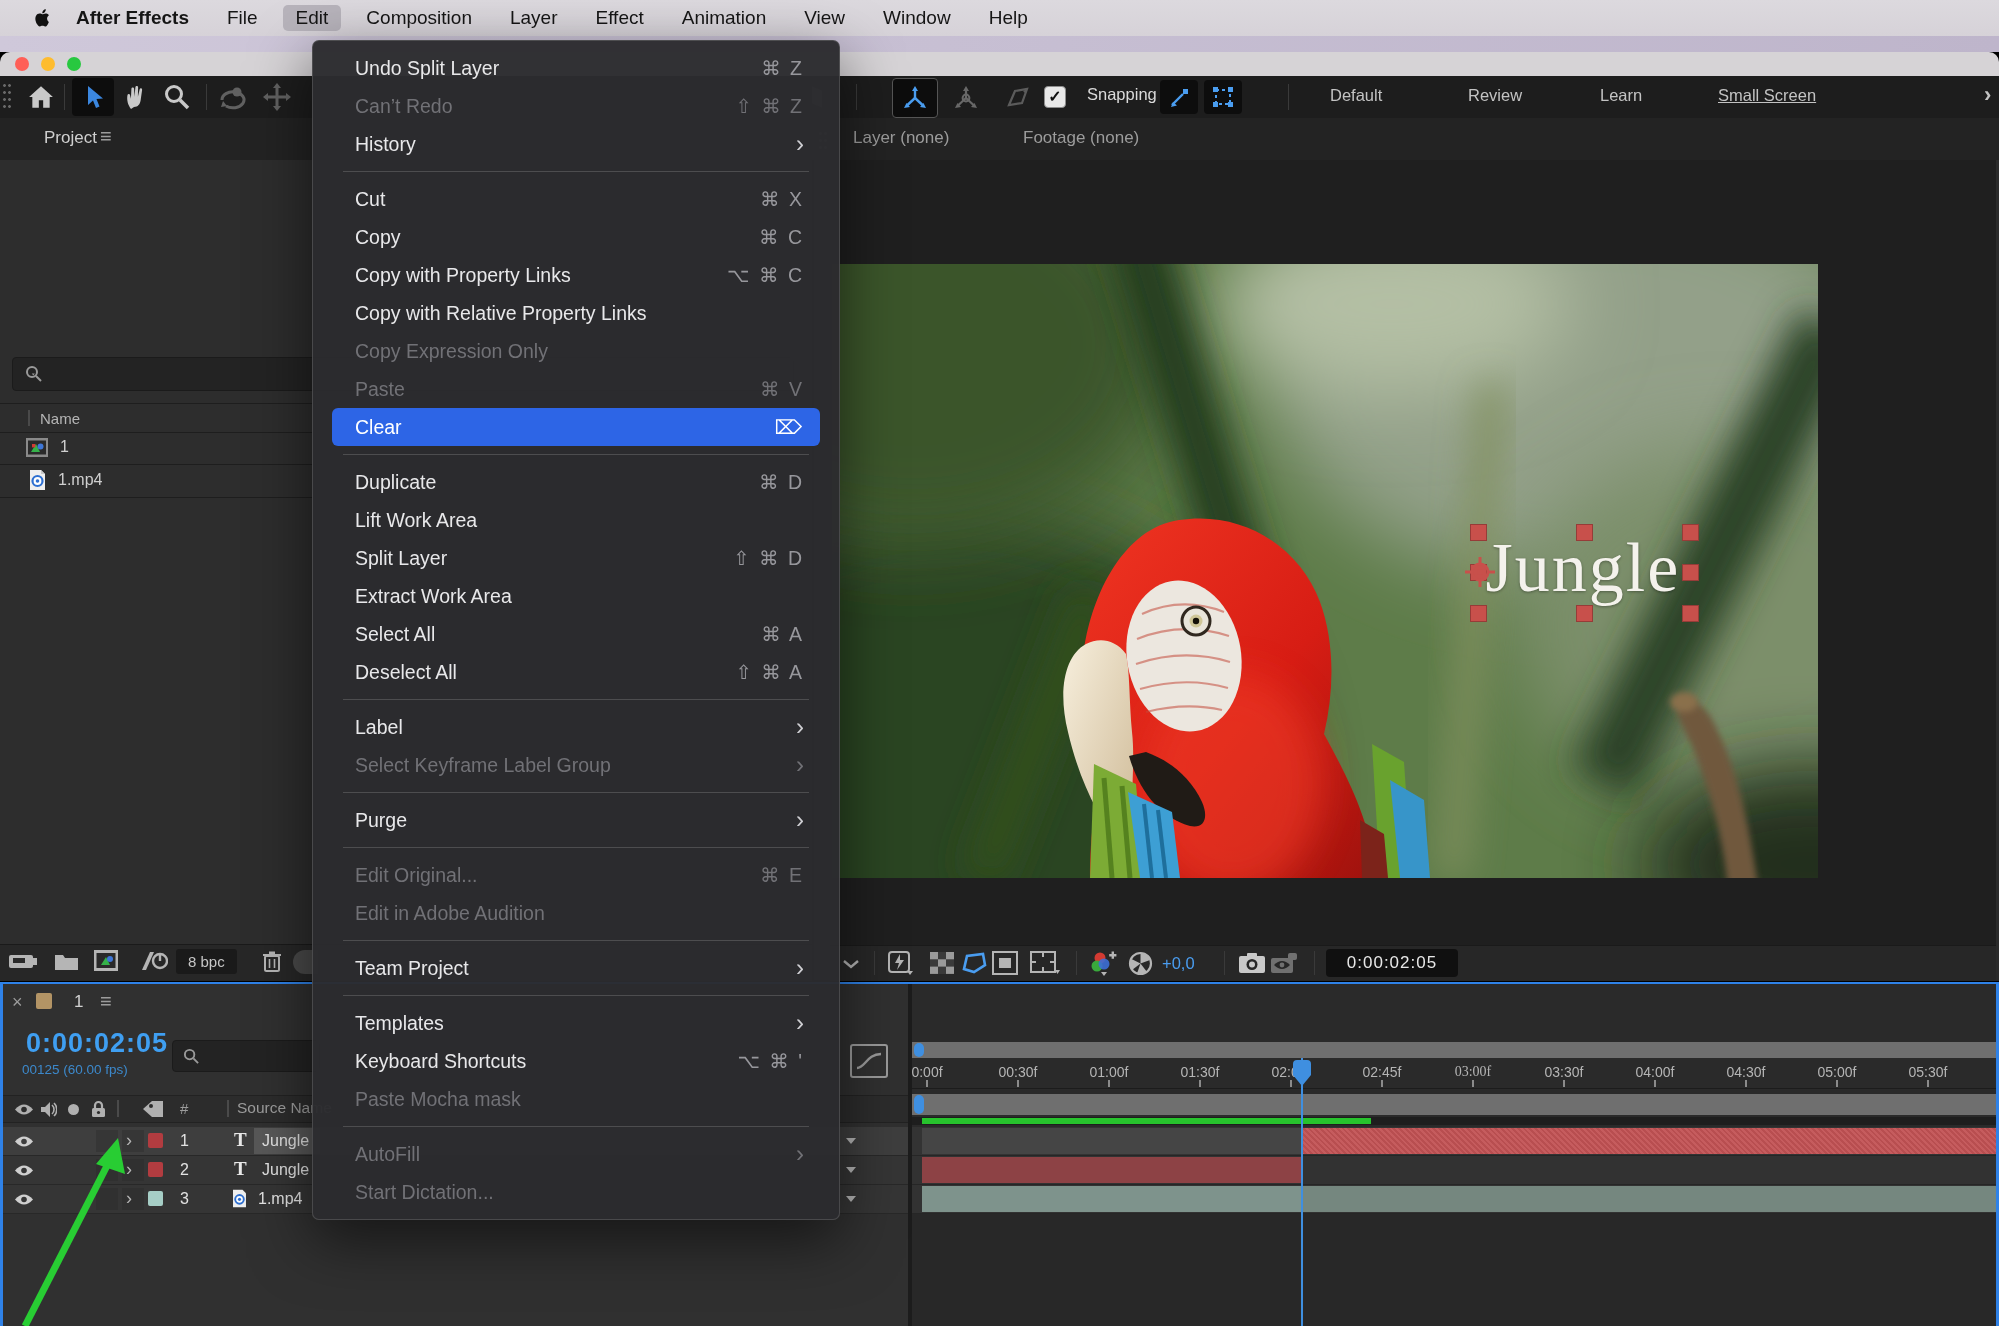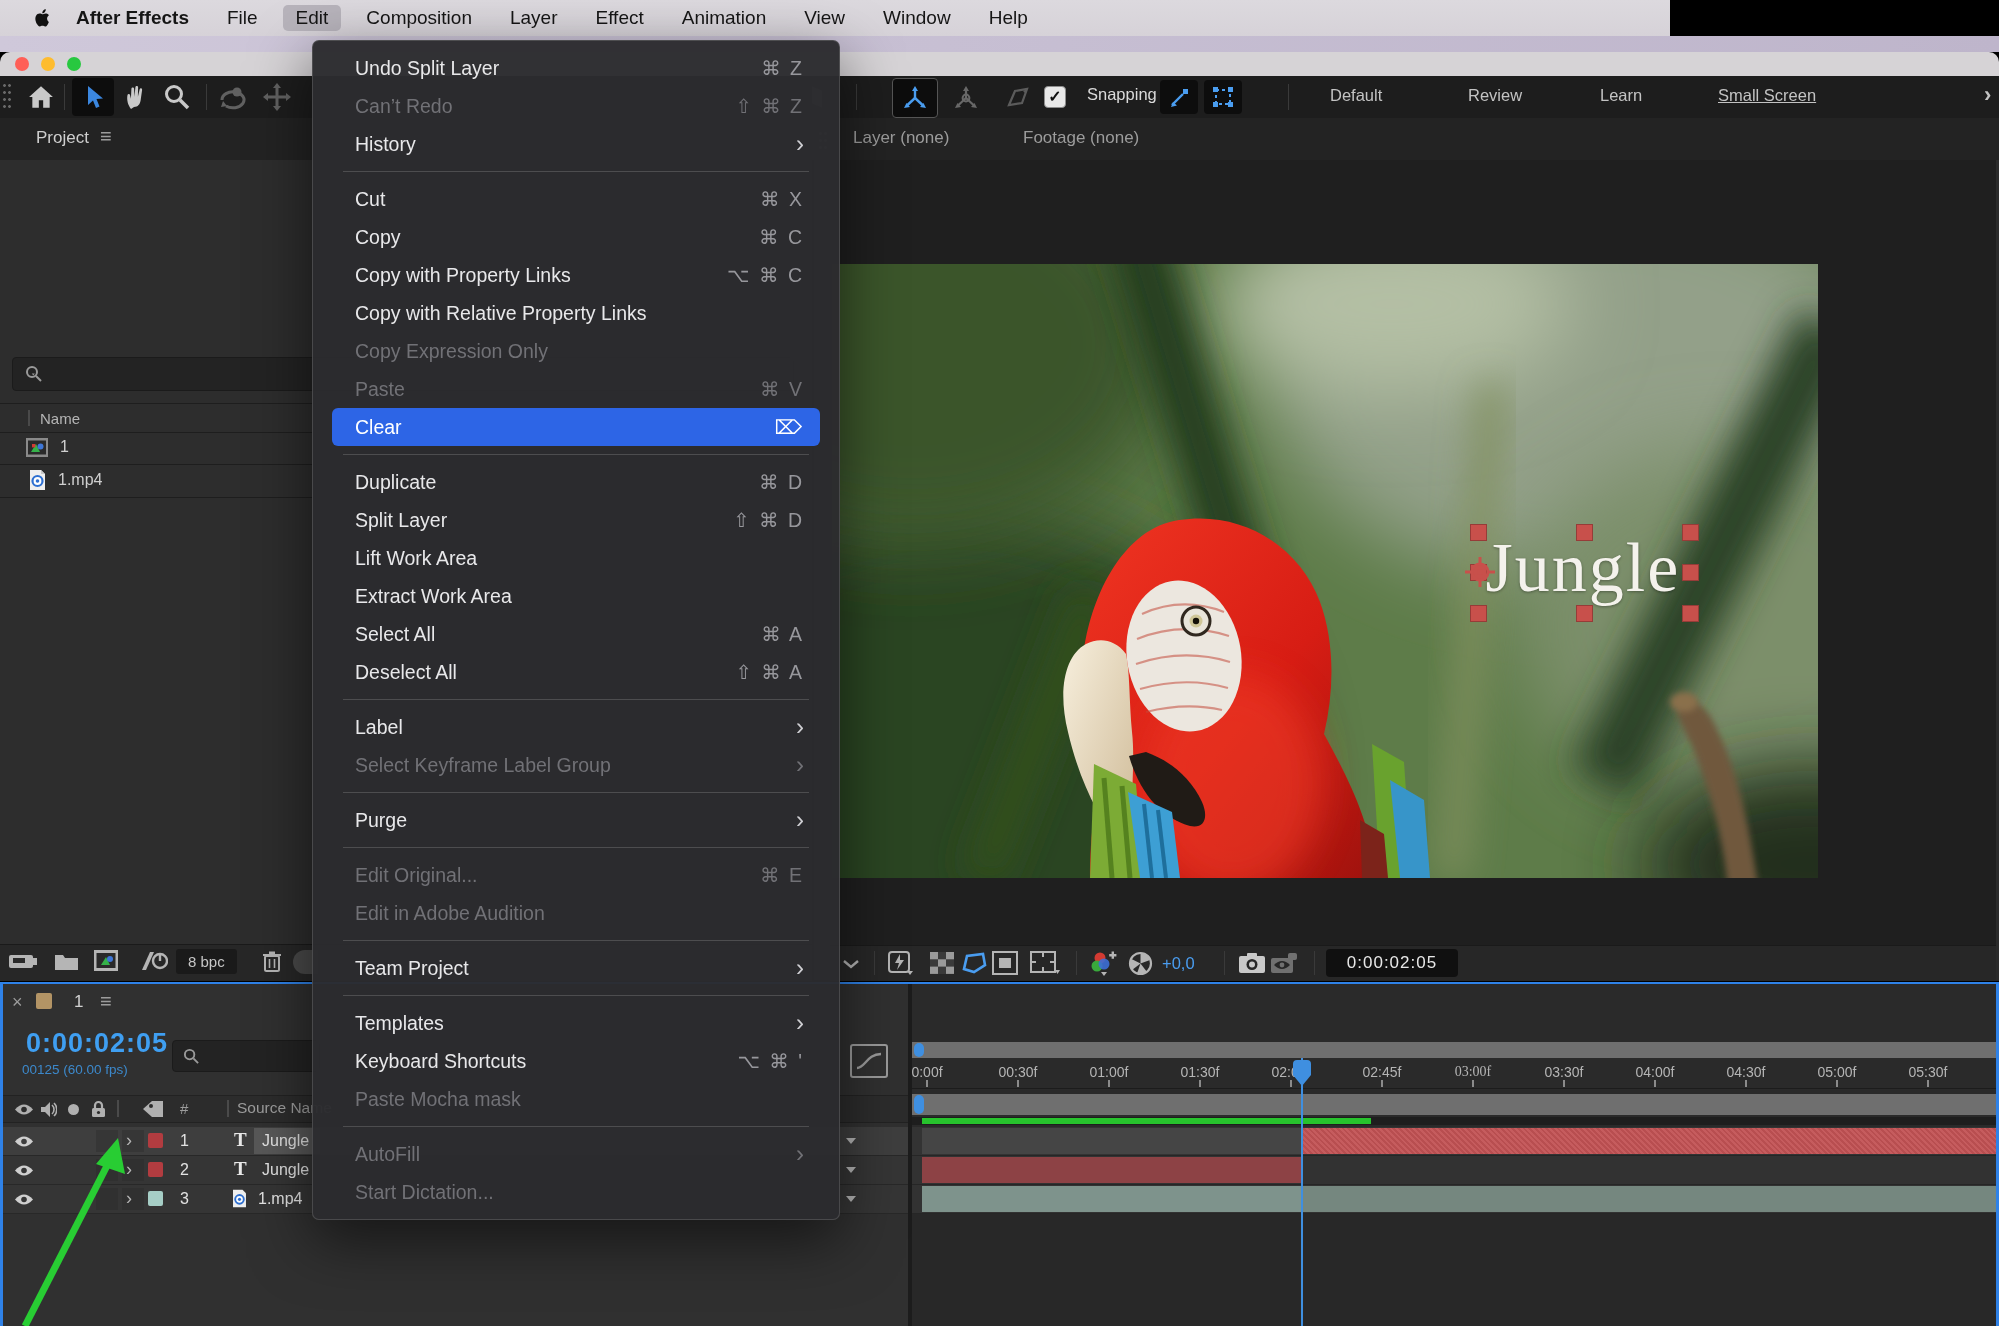--- a/index.html
+++ b/index.html
@@ -1,20 +1,20 @@
 <!DOCTYPE html>
 <html><head>
 <meta charset="utf-8">
 <style>
   html,body{margin:0;padding:0;background:#000;}
   body{width:1999px;height:1326px;overflow:hidden;position:relative;
        font-family:"Liberation Sans",sans-serif;-webkit-font-smoothing:antialiased;}
   .abs{position:absolute;}
   
-  .menubar{left:0;top:0;width:1670px;height:36px;background:linear-gradient(#dcd9de,#d6d2d8);
+  .menubar{left:0;top:0;width:1999px;height:36px;background:linear-gradient(#dcd9de,#d6d2d8);
     display:flex;align-items:center;color:#151515;font-size:19px;z-index:20;}
   .menubar .apple{margin-left:34px;width:20px;display:flex;}
   .menubar .appname{font-weight:bold;margin-left:22px;}
   .mb-item{margin-left:38px;padding:2px 0;}
   .mb-item.active{background:#b7b3bb;border-radius:5px;padding:2px 13px;margin-left:25px;margin-right:-13px;}
   
   .wallpaper{left:0;top:36px;width:1999px;height:16px;background:linear-gradient(90deg,#cfc8da,#beb5cb);}
   .titlebar{left:0;top:52px;width:1999px;height:24px;background:#d6d3d6;border-radius:10px 10px 0 0;border-bottom:1px solid #b9b7ba;}
   .light{width:14px;height:14px;border-radius:50%;top:5px;}
   .toolbar{left:0;top:76px;width:1999px;height:42px;background:#1d1d1d;border-bottom:1px solid #121212;}
@@ -214,21 +214,21 @@
   </div>
   <div class="abs tdiv" style="left:1288px;top:8px;height:26px;"></div>
   <span class="abs ws" style="left:1330px;">Default</span>
   <span class="abs ws" style="left:1468px;">Review</span>
   <span class="abs ws" style="left:1600px;">Learn</span>
   <span class="abs ws" style="left:1718px;text-decoration:underline;">Small Screen</span>
   <span class="abs ws" style="left:1984px;font-size:22px;font-weight:bold;top:6px;">›</span>
 </div>
 
 <div class="abs tabsrow">
-  <span class="abs paneltab" style="left:36px;color:#cfcfcf;">Project</span>
+  <span class="abs paneltab" style="left:44px;color:#cfcfcf;">Project</span>
   <span class="abs paneltab" style="left:100px;font-size:20px;top:7px;">≡</span>
   <div class="abs grip" style="left:818px;top:12px;width:9px;height:20px;"></div>
   <span class="abs paneltab" style="left:853px;">Layer (none)</span>
   <span class="abs paneltab" style="left:1023px;">Footage (none)</span>
 </div>
 
 <div class="abs project">
   <div class="abs searchbox" style="left:12px;top:197px;width:780px;height:32px;">
     <svg style="margin-left:12px;" width="18" height="18" viewBox="0 0 18 18">
         <circle cx="7" cy="7" r="5" fill="none" stroke="#9a9a9a" stroke-width="2"></circle>
@@ -691,27 +691,27 @@
   <div class="mi hl">
       <span>Clear</span>
       <span class="sc">⌦</span>
     </div>
   <div class="sep"></div>
   <div class="mi">
       <span>Duplicate</span>
       <span class="sc">⌘ D</span>
     </div>
   <div class="mi">
+      <span>Lift Work Area</span>
+    </div>
+  <div class="mi">
       <span>Split Layer</span>
       <span class="sc">⇧ ⌘ D</span>
     </div>
   <div class="mi">
-      <span>Lift Work Area</span>
-    </div>
-  <div class="mi">
       <span>Extract Work Area</span>
     </div>
   <div class="mi">
       <span>Select All</span>
       <span class="sc">⌘ A</span>
     </div>
   <div class="mi">
       <span>Deselect All</span>
       <span class="sc">⇧ ⌘ A</span>
     </div>

